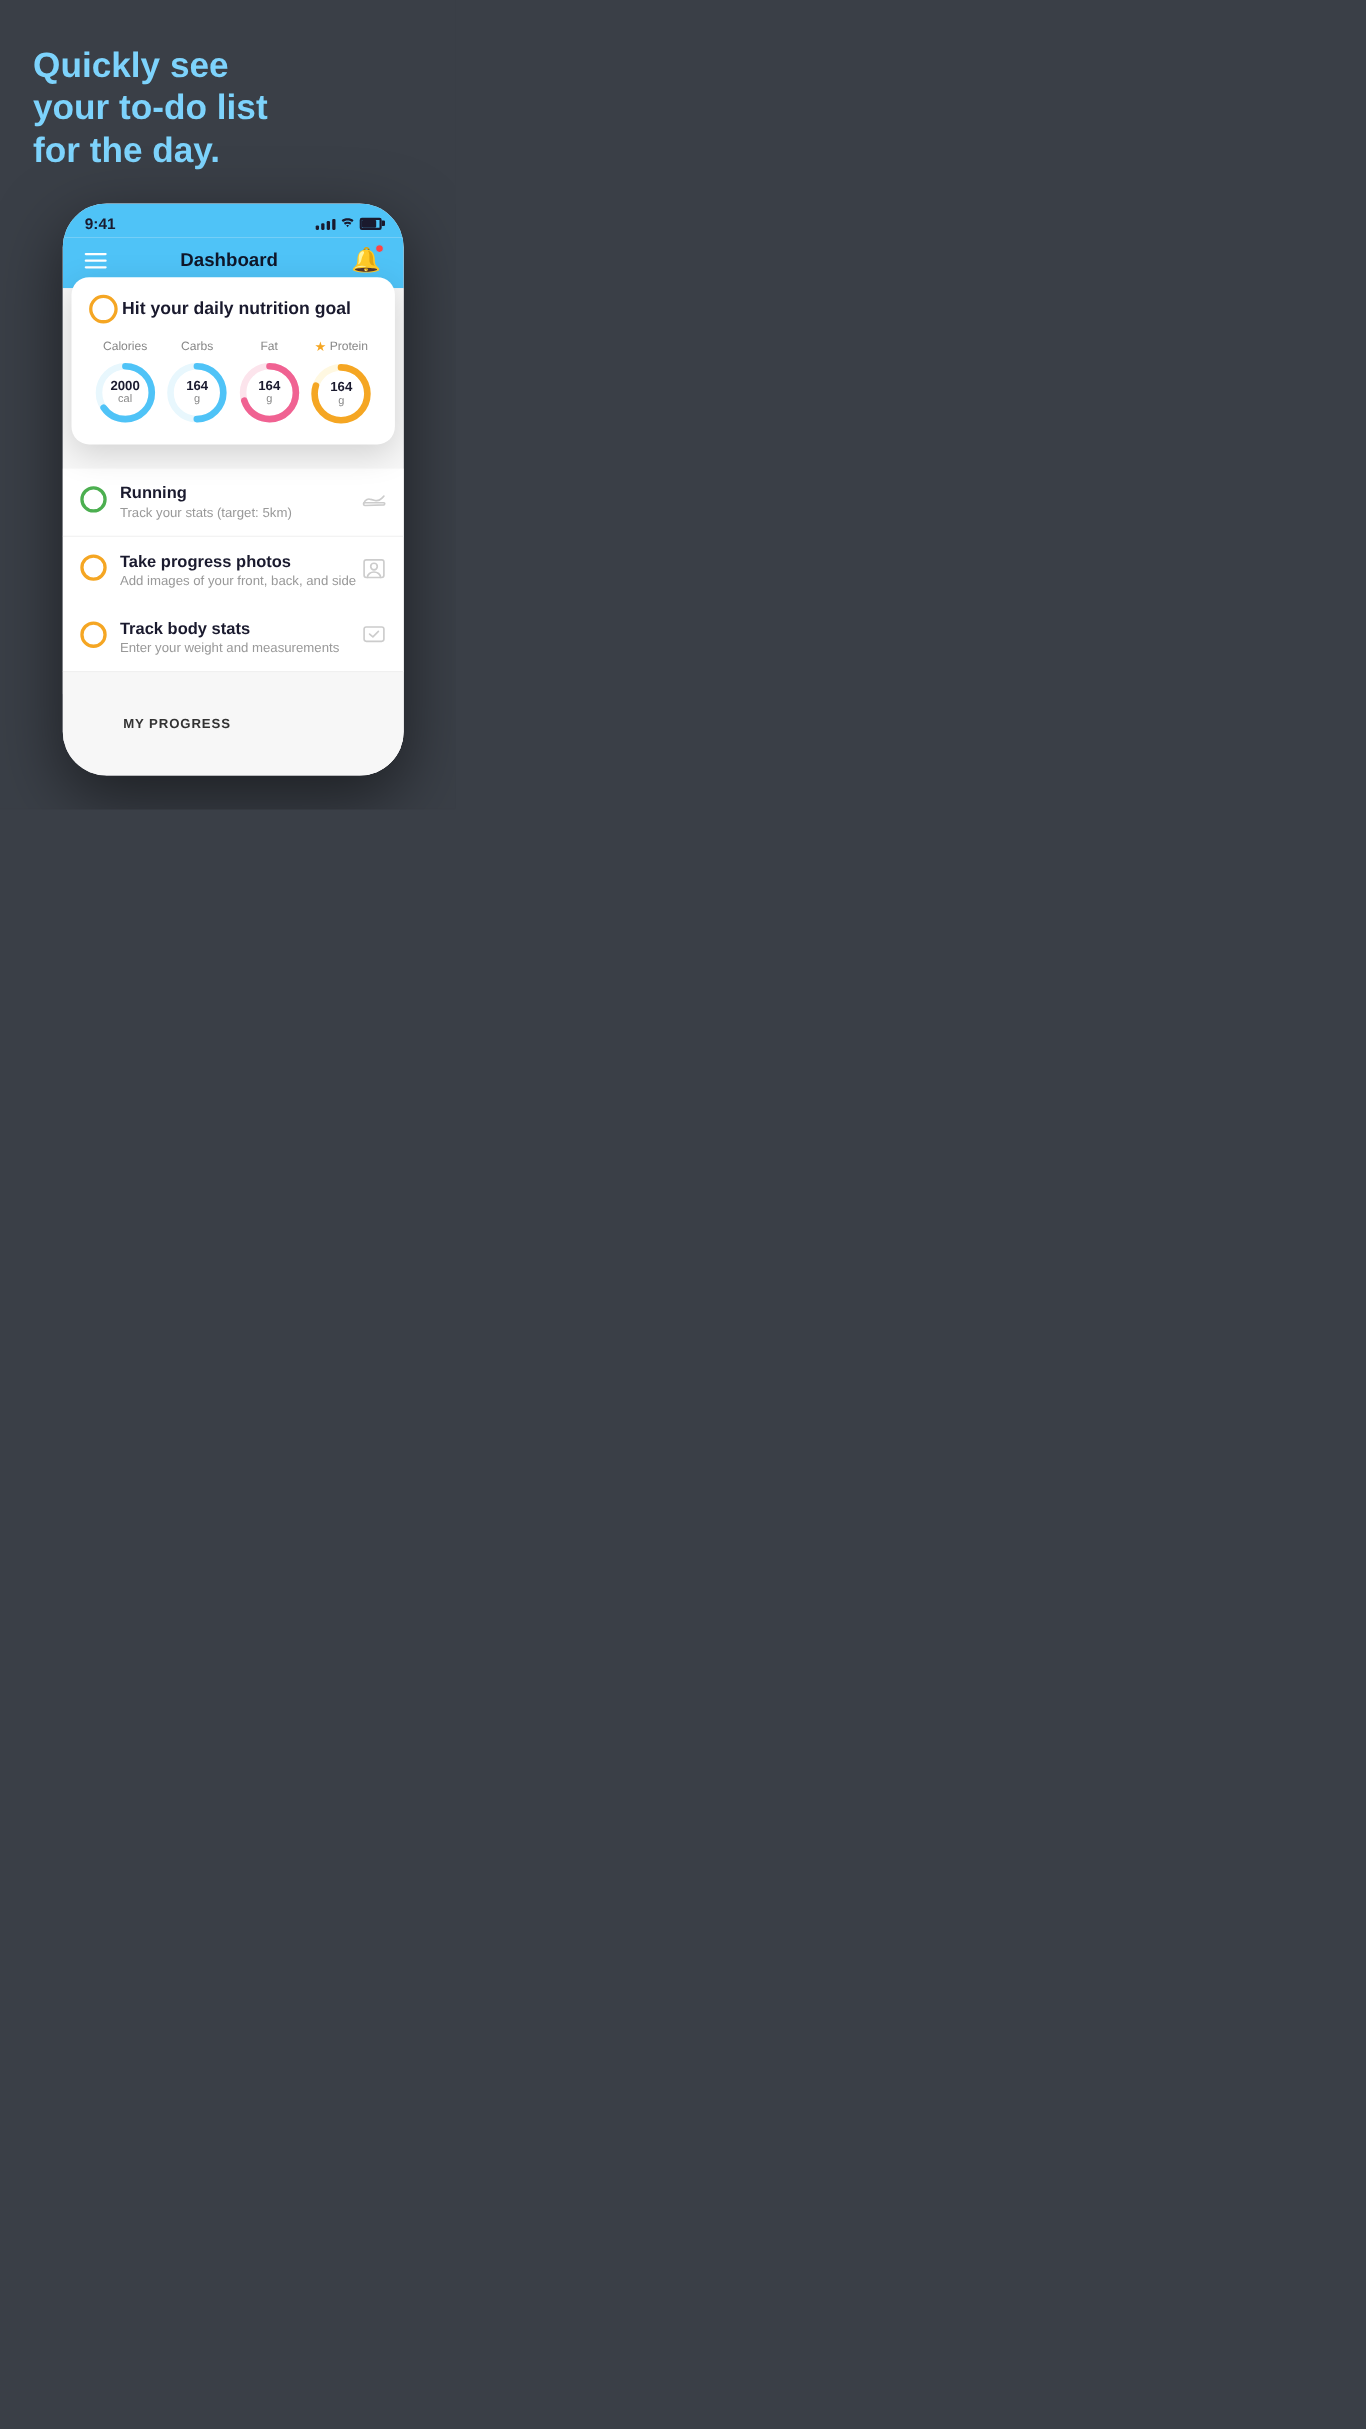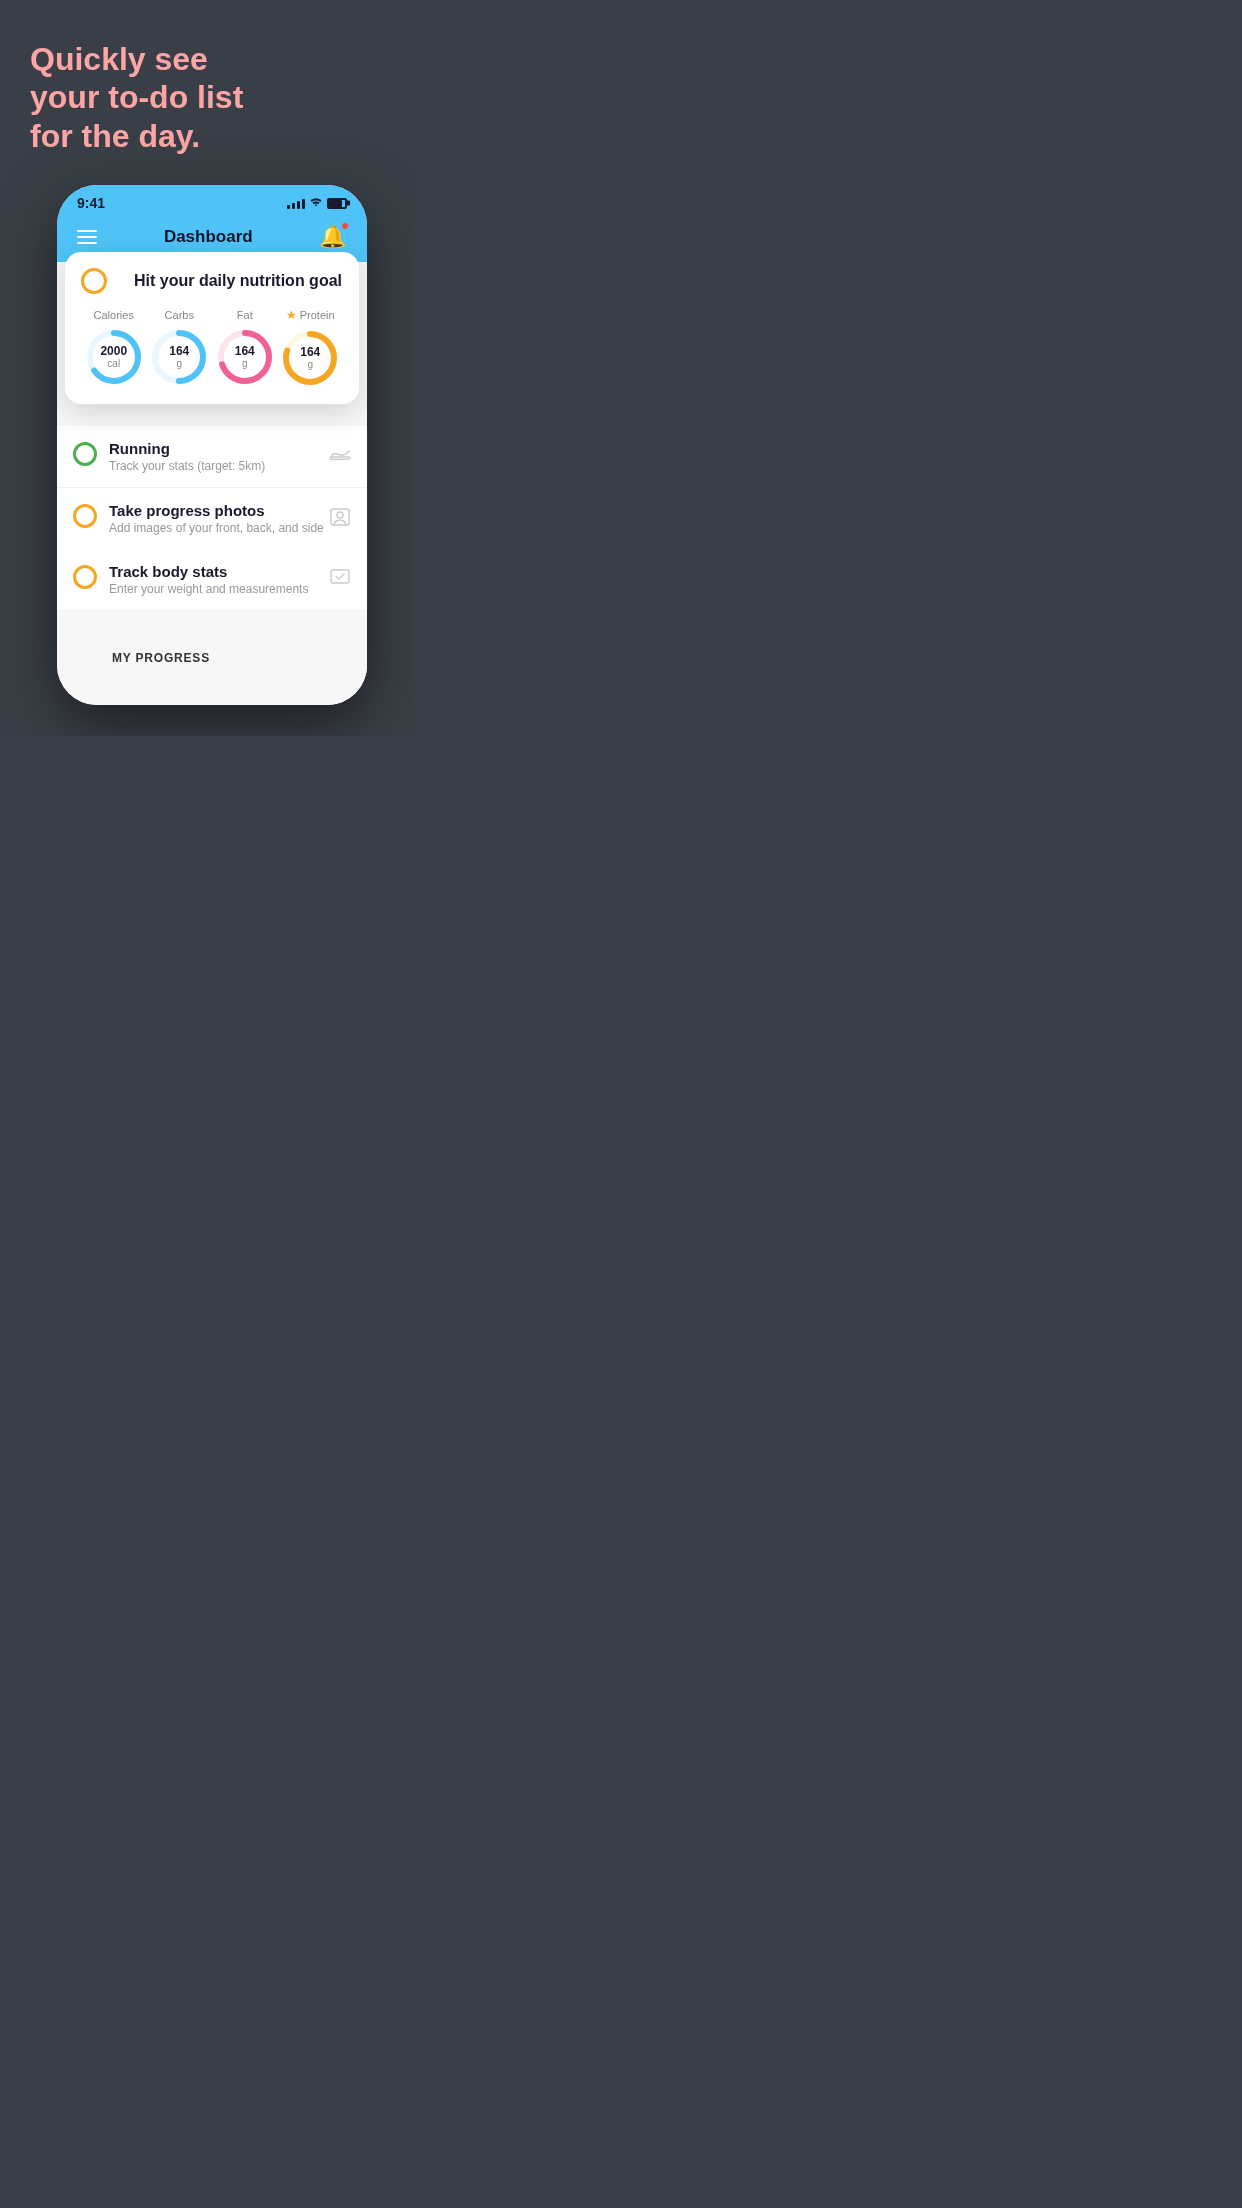--- a/index.html
+++ b/index.html
@@ -18,21 +18,21 @@
     }
 
     .outer-wrapper {
       width: 414px;
       background-color: #3a3f47;
       padding: 40px 20px 30px 30px;
       position: relative;
     }
 
     .hero-text {
-      color: #fca5a5;
+      color: #7dd3fc;
       font-size: 32px;
       font-weight: 800;
       line-height: 1.2;
       margin-bottom: 30px;
     }
 
     .phone-container {
       width: 310px;
       margin: 0 auto;
       background: #f2f2f7;
@@ -182,21 +182,21 @@
       background: #ffffff;
       border-radius: 16px;
       padding: 16px;
       box-shadow: 0 8px 30px rgba(0,0,0,0.15);
       z-index: 10;
     }
 
     .card-title-row {
       display: flex;
       align-items: center;
-      gap: 27px;
+      gap: 4px;
       margin-bottom: 14px;
     }
 
     .circle-checkbox {
       width: 26px;
       height: 26px;
       border-radius: 50%;
       border: 3px solid #f5a623;
       flex-shrink: 0;
     }

